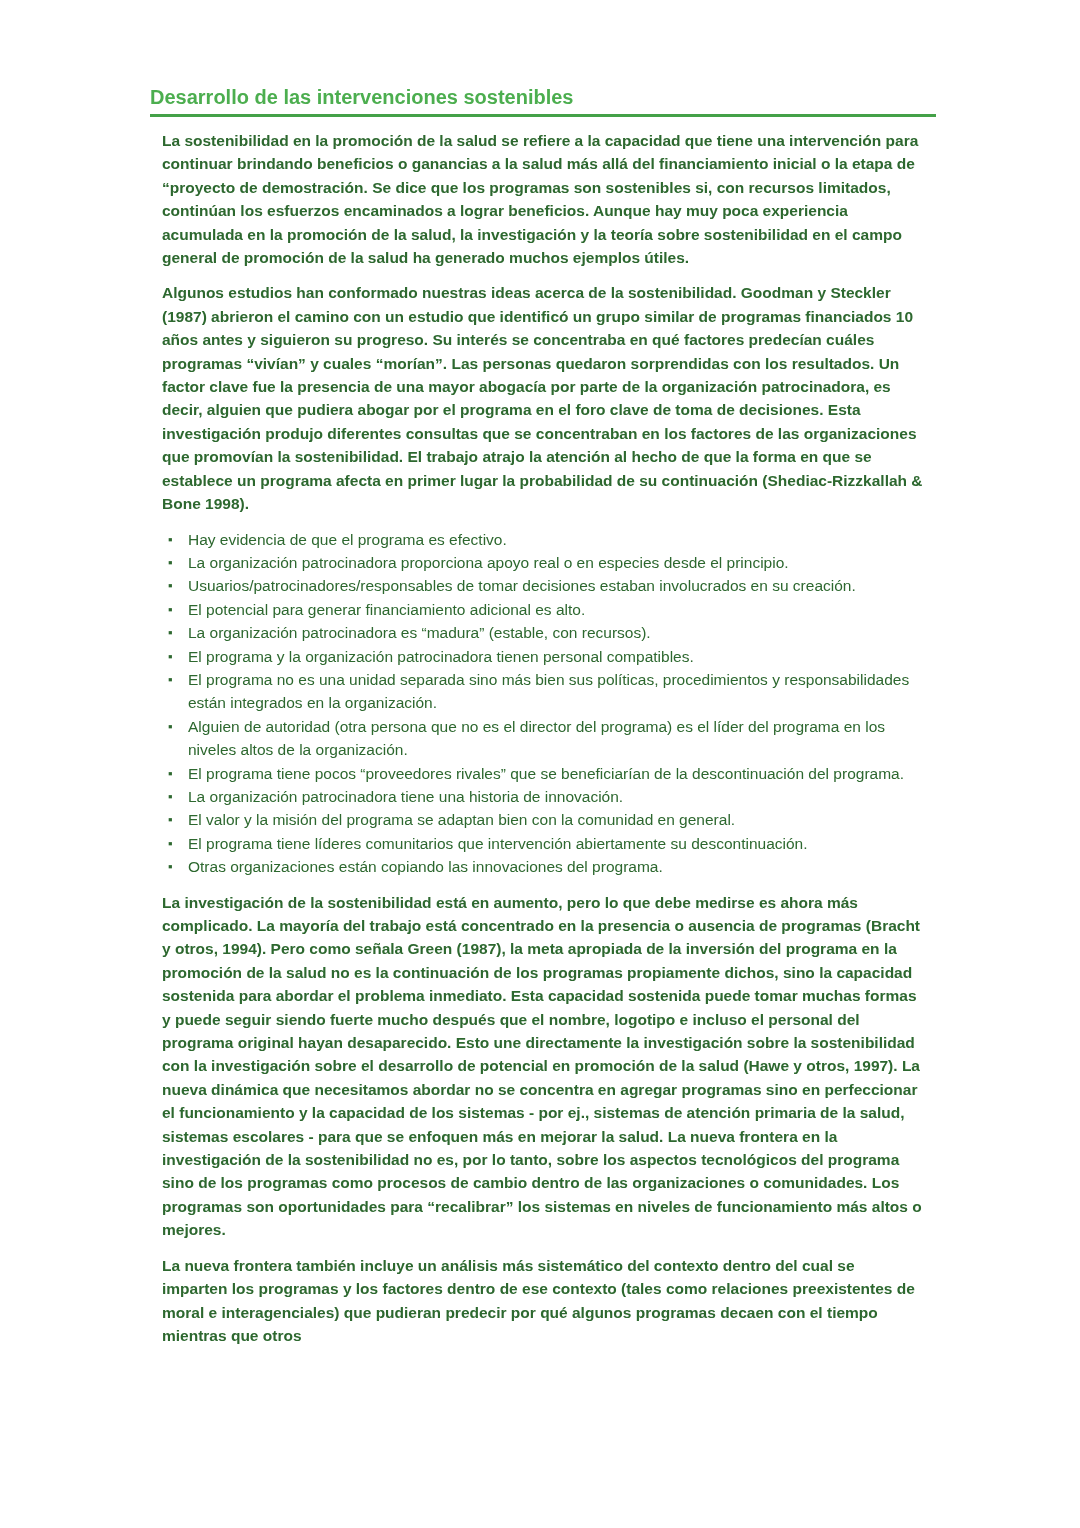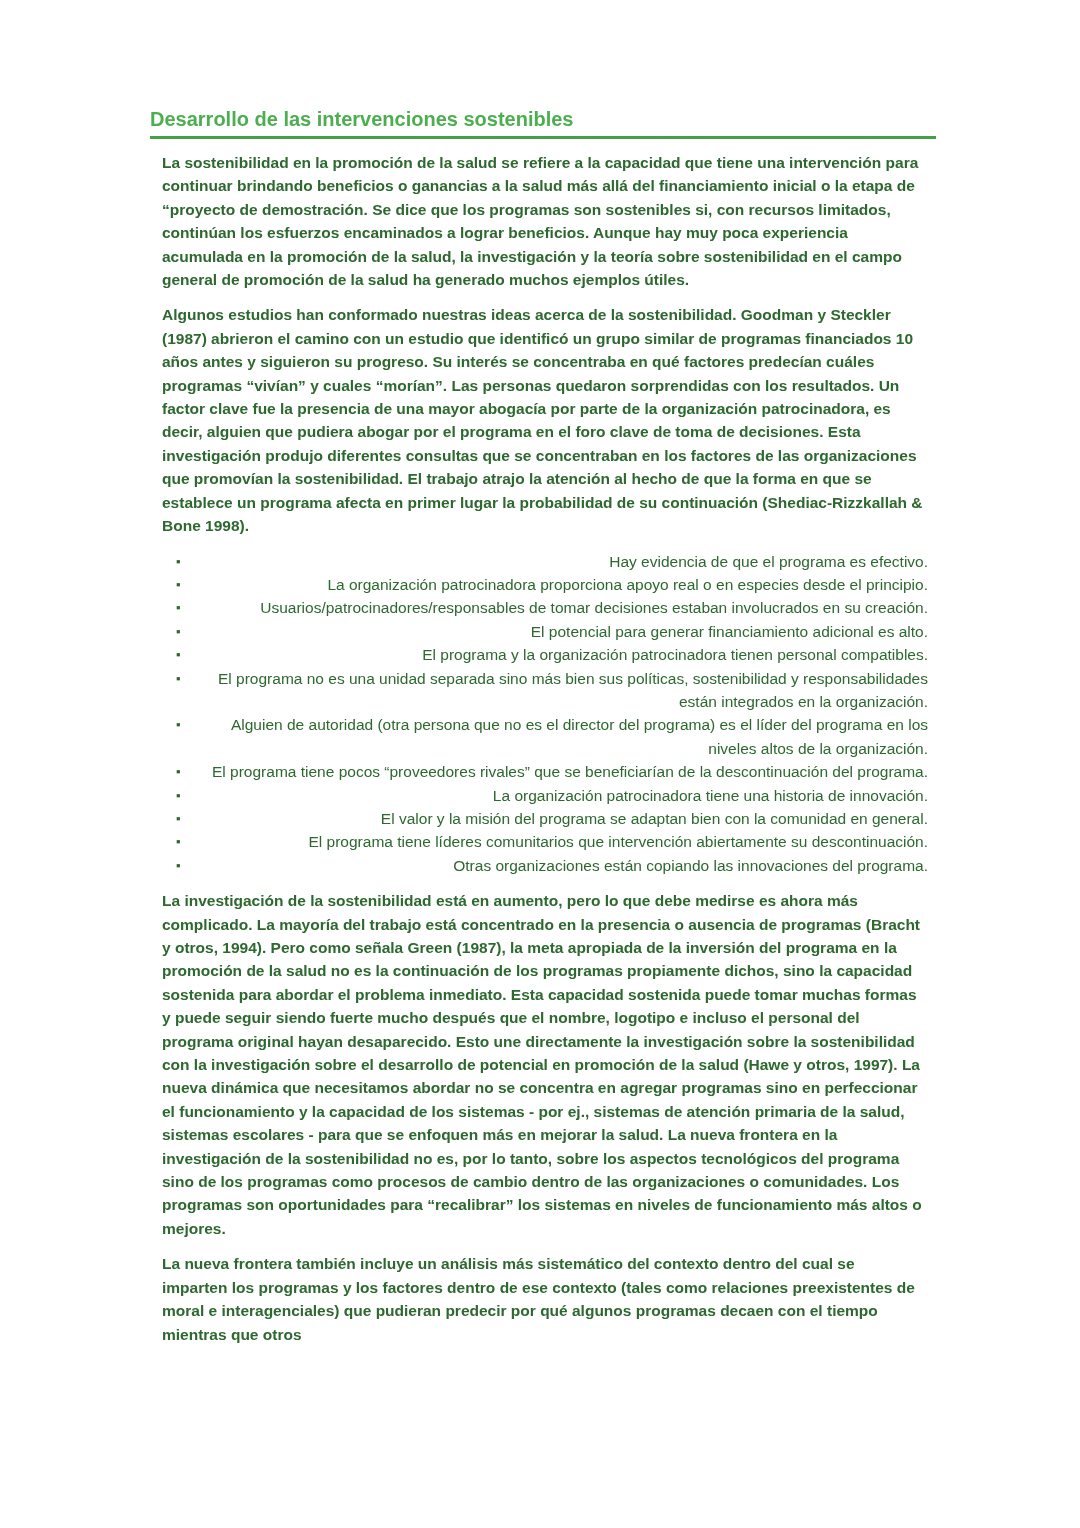--- a/index.html
+++ b/index.html
@@ -16,45 +16,44 @@
     height:1528px;
     background:var(--page-bg);
     font-family:"Liberation Sans","DejaVu Sans",sans-serif;
     color:var(--body-color);
     overflow:hidden;
   }
   .page{
     position:relative;
     width:1024px;
     height:1528px;
-    padding:108px 144px 0 150px;
+    padding:86px 144px 0 150px;
   }
   h1.doc-title{
     margin:0 0 12px 0;
     padding:0 0 5px 0;
     font-size:20px;
     line-height:23px;
     font-weight:bold;
     color:var(--heading-color);
     border-bottom:3px solid var(--rule-color);
   }
   .doc-body{
     width:786px;
     font-size:15.5px;
     line-height:23.4px;
   }
   .doc-body p{
     margin:12px;
     font-weight:bold;
   }
   ul.bullet-list{
-    margin:8px;
+    margin:0;
     padding:0 0 0 38px;
     list-style:none;
-    text-align:right;
   }
   ul.bullet-list li{
     position:relative;
     margin:0;
   }
   ul.bullet-list li::before{
     content:var(--bullet,"▪");
     position:absolute;
     left:-20px;
     top:0;
@@ -68,22 +67,23 @@
 <div class="page">
   <div class="doc-body">
     <h1 class="doc-title">Desarrollo de las intervenciones sostenibles</h1>
     <p>La sostenibilidad en la promoción de la salud se refiere a la capacidad que tiene una intervención para continuar brindando beneficios o ganancias a la salud más allá del financiamiento inicial o la etapa de “proyecto de demostración. Se dice que los programas son sostenibles si, con recursos limitados, continúan los esfuerzos encaminados a lograr beneficios. Aunque hay muy poca experiencia acumulada en la promoción de la salud, la investigación y la teoría sobre sostenibilidad en el campo general de promoción de la salud ha generado muchos ejemplos útiles.</p>
     <p>Algunos estudios han conformado nuestras ideas acerca de la sostenibilidad. Goodman y Steckler (1987) abrieron el camino con un estudio que identificó un grupo similar de programas financiados 10 años antes y siguieron su progreso. Su interés se concentraba en qué factores predecían cuáles programas “vivían” y cuales “morían”.  Las personas quedaron sorprendidas con los resultados. Un factor clave fue la presencia de una mayor abogacía por parte de la organización patrocinadora, es decir, alguien que pudiera abogar por el programa en el foro clave de toma de decisiones. Esta investigación produjo diferentes consultas que se concentraban en los factores de las organizaciones que promovían la sostenibilidad. El trabajo atrajo la atención al hecho de que la forma en que se establece un programa afecta en primer lugar la probabilidad de su continuación (Shediac-Rizzkallah &amp; Bone 1998).</p>
     <ul class="bullet-list">
       <li>Hay evidencia de que el programa es efectivo.</li>
       <li>La organización patrocinadora proporciona apoyo real o en especies desde el principio.</li>
       <li>Usuarios/patrocinadores/responsables de tomar decisiones estaban involucrados en su creación.</li>
       <li>El potencial para generar financiamiento adicional es alto.</li>
+      <li>La organización patrocinadora es “madura” (estable, con recursos).</li>
       <li>El programa y la organización patrocinadora tienen personal compatibles.</li>
-      <li>El programa no es una unidad separada sino más bien sus políticas, sostenibilidad y responsabilidades están integrados en la organización.</li>
+      <li>El programa no es una unidad separada sino más bien sus políticas, procedimientos y responsabilidades están integrados en la organización.</li>
       <li>Alguien de autoridad (otra persona que no es el director del programa) es el líder del programa en los niveles altos de la organización.</li>
       <li>El programa tiene pocos “proveedores rivales” que se beneficiarían de la descontinuación del programa.</li>
       <li>La organización patrocinadora tiene una historia de innovación.</li>
       <li>El valor y la misión del programa se adaptan bien con la comunidad en general.</li>
       <li>El programa tiene líderes comunitarios que intervención abiertamente su descontinuación.</li>
       <li>Otras organizaciones están copiando las innovaciones del programa.</li>
     </ul>
     <p>La investigación de la sostenibilidad está en aumento, pero lo que debe medirse es ahora más complicado. La mayoría del trabajo está concentrado en la presencia o ausencia de programas (Bracht y otros, 1994). Pero como señala Green (1987), la meta apropiada de la inversión del programa en la promoción de la salud no es la continuación de los programas propiamente dichos, sino la capacidad sostenida para abordar el problema inmediato. Esta capacidad sostenida puede tomar muchas formas y puede seguir siendo fuerte mucho después que el nombre, logotipo e incluso el personal del programa original hayan desaparecido. Esto une directamente la investigación sobre la sostenibilidad con la investigación sobre el desarrollo de potencial en promoción de la salud (Hawe y otros, 1997). La nueva dinámica que necesitamos abordar no se concentra en agregar programas sino en perfeccionar el funcionamiento y la capacidad de los sistemas - por ej., sistemas de atención primaria de la salud, sistemas escolares - para que se enfoquen más en mejorar la salud. La nueva frontera en la investigación de la sostenibilidad no es, por lo tanto, sobre los aspectos tecnológicos del programa sino de los programas como procesos de cambio dentro de las organizaciones o comunidades. Los programas son oportunidades para “recalibrar” los sistemas en niveles de funcionamiento más altos o mejores.</p>
     <p>La nueva frontera también incluye un análisis más sistemático del contexto dentro del cual se imparten los programas y los factores dentro de ese contexto (tales como relaciones preexistentes de moral e interagenciales) que pudieran predecir por qué algunos programas decaen con el tiempo mientras que otros</p>
   </div>

